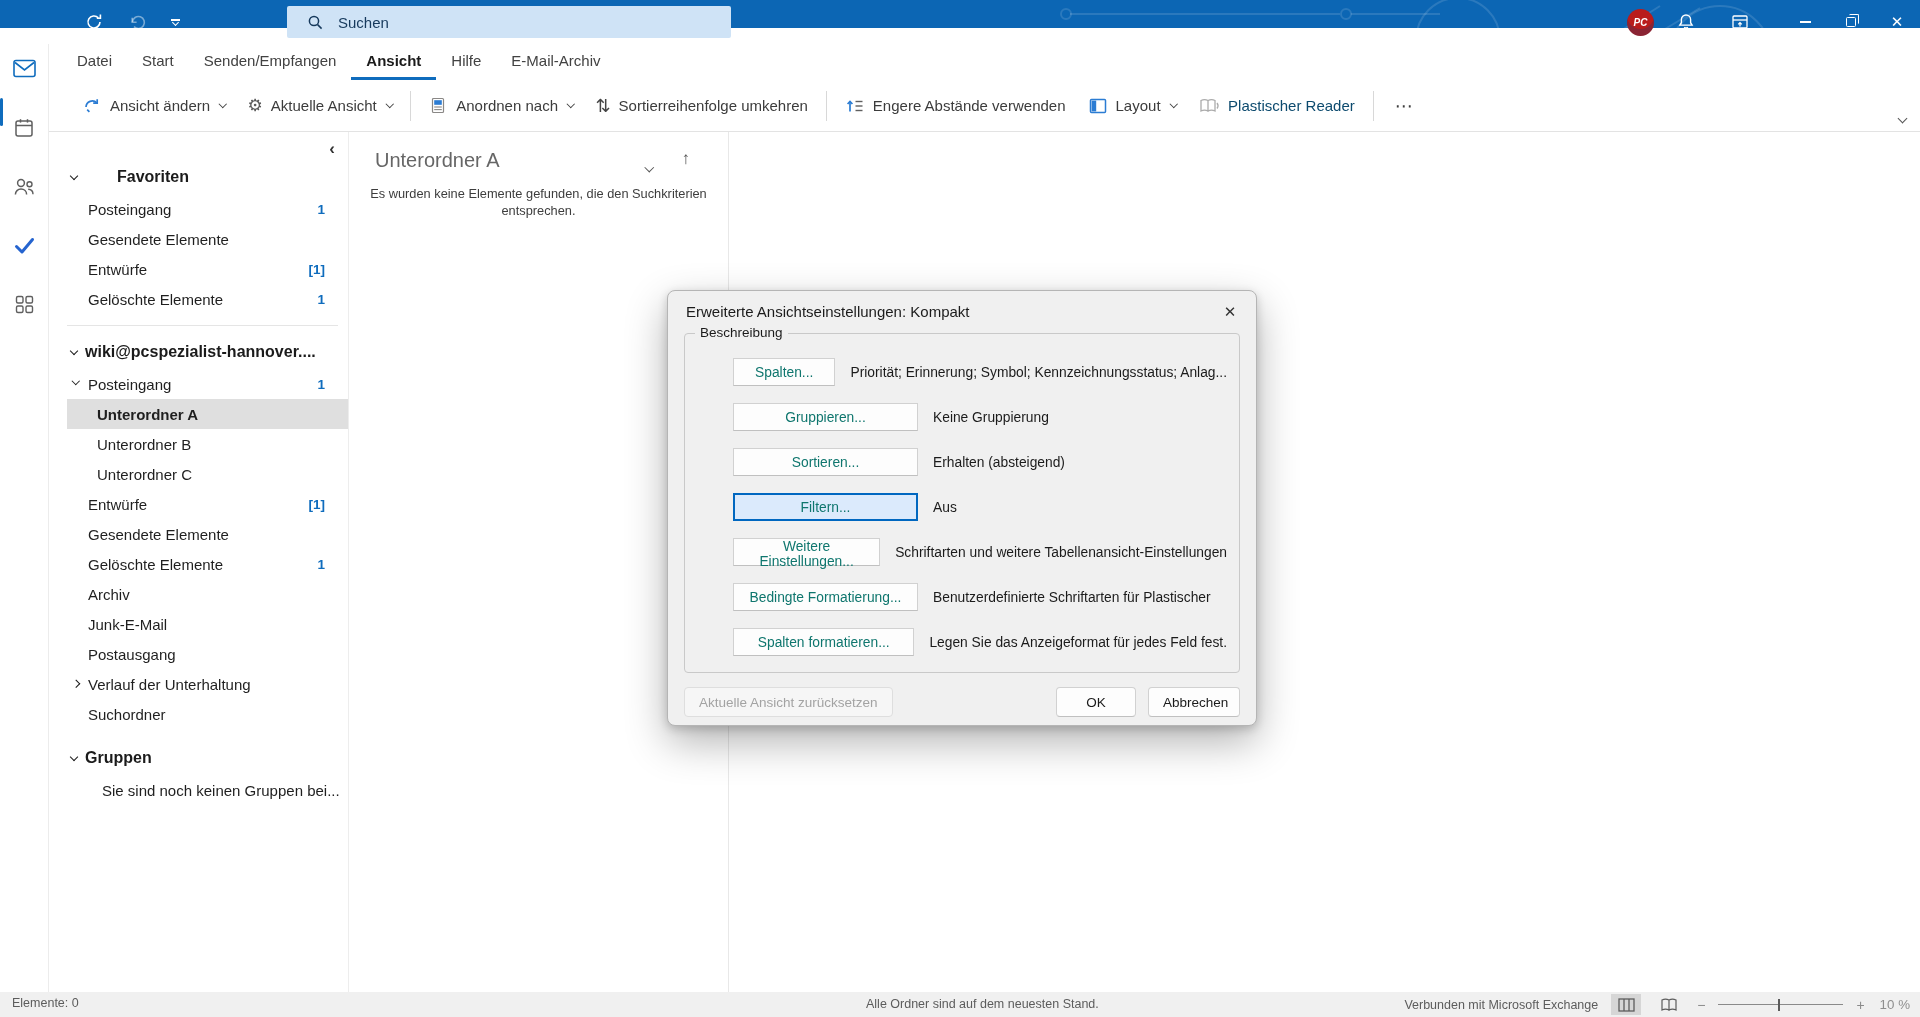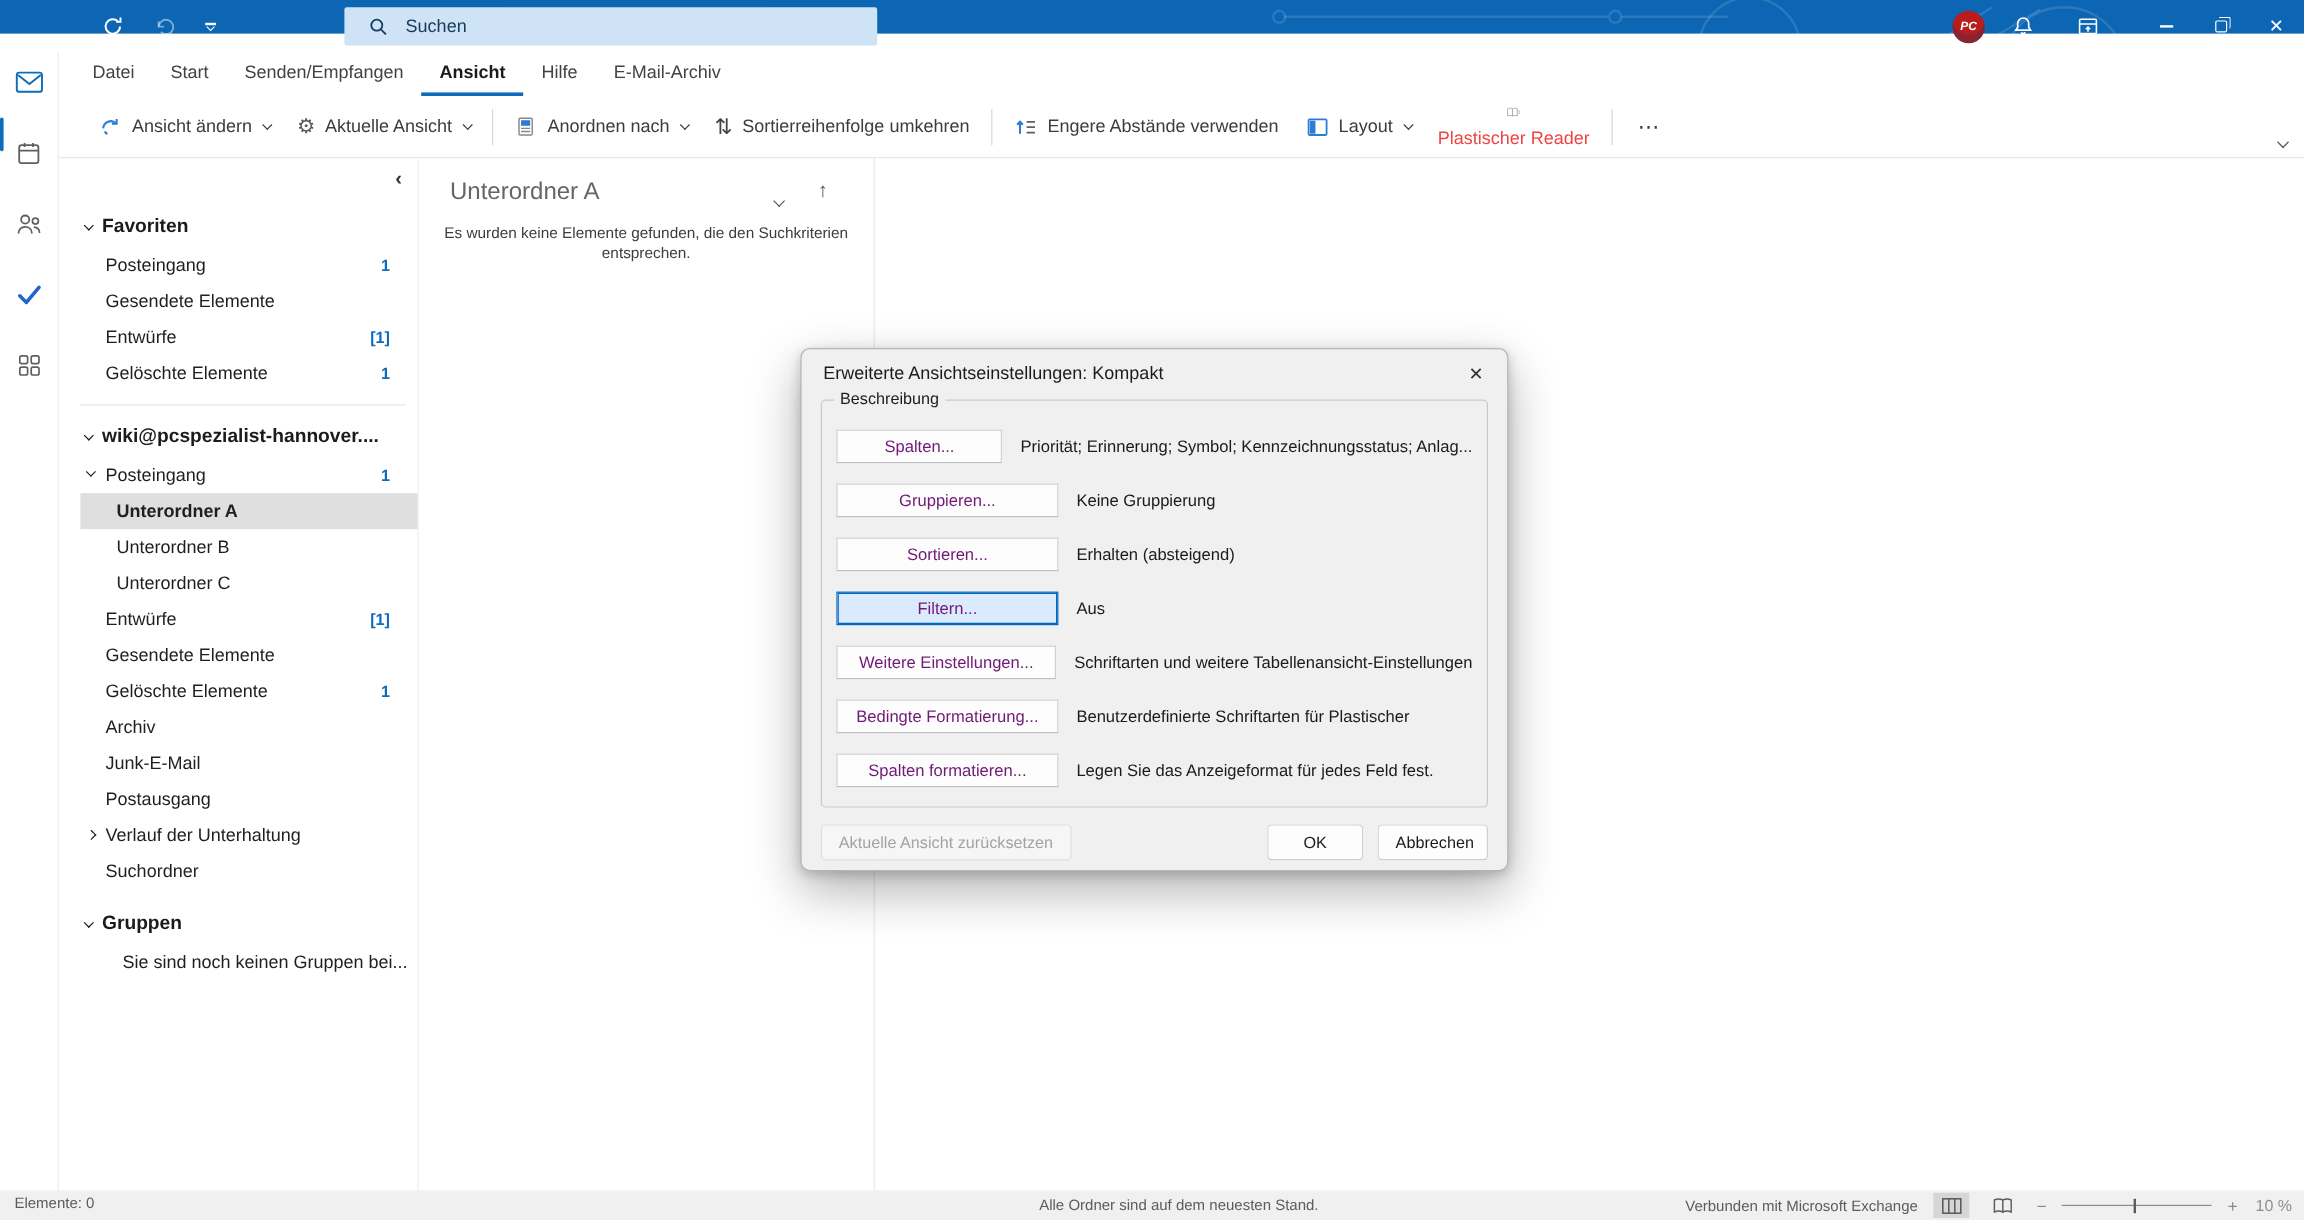--- a/index.html
+++ b/index.html
@@ -44,42 +44,42 @@
     display:flex; align-items:flex-end; padding-left:13px; gap:0; }
   .mtab { height:36px; padding:0 15px; font-size:15px; color:#424242; border-bottom:3px solid transparent; }
   .mtab.active { font-weight:bold; color:#1b1b1b; border-bottom-color:#0f6cbd; }
 
   
   .ribbon { position:absolute; left:49px; top:80px; right:0; height:52px; background:#fff;
     border-bottom:1px solid #e3e3e3; display:flex; align-items:center; padding-left:22px; }
   .rbtn { display:flex; align-items:center; gap:8px; height:36px; padding:0 11px;
     font-size:15px; color:#3c3c3c; border-radius:4px; }
   .rbtn .chv { width:5.5px; height:5.5px; border-width:1.4px; color:#3c3c3c; margin-left:2px; }
-  .rbtn.disabled { color:#ef4444;flex-direction:column; }
+  .rbtn.disabled { color:#0c4a6e; }
   .rdiv { width:1px; height:30px; background:#d8d8d8; margin:0 7px; }
   .glyph-ic { font-size:17px; line-height:1; color:#5a5a5a; }
   .sort-glyph { font-size:18px; color:#444; }
   .more-btn { font-size:18px; color:#3c3c3c; padding:0 14px; letter-spacing:2px; }
   .ribbon-collapse { position:absolute; right:14px; bottom:6px; color:#555; }
 
   
   .rail { position:absolute; left:0; top:44px; bottom:25px; width:49px; background:#fff;
     border-right:1px solid #ececec; display:flex; flex-direction:column; align-items:center;
     padding-top:12px; gap:34px; z-index:5; }
   .rail-ind { position:absolute; left:0; top:54px; width:3px; height:28px; background:#0f6cbd; border-radius:2px; }
   .railbtn { display:flex; align-items:center; justify-content:center; width:30px; height:25px; }
 
   
   .folderpane { position:absolute; left:49px; top:132px; width:300px; bottom:25px; background:#fff;
     border-right:1px solid #ededed; font-size:15px; color:#1f1f1f; }
   .collapse-btn { position:absolute; right:13px; top:8px; font-size:17px; font-weight:bold; color:#333; line-height:1; }
   .sec-header { display:flex; align-items:center; height:34px; padding-left:22px;
     font-size:16px; font-weight:bold; color:#1b1b1b; }
   .sec-header .chv { width:6px; height:6px; border-width:1.7px; margin-right:8px; color:#1b1b1b; }
-  .sec-header.first { margin-top:40px; }
+  .sec-header.first { margin-top:28px;gap:32px; }
   .f-item { position:relative; display:flex; align-items:center; height:30px; padding-left:39px; }
   .f-item .item-chev { position:absolute; left:24px; top:12px; width:5.5px; height:5.5px; border-width:1.6px; color:#1b1b1b; }
   .f-item .badge { position:absolute; right:23px; font-size:13.5px; font-weight:bold; color:#0f6cbd; }
   .f-item.sub { padding-left:48px; }
   .f-item.selected { background:#dfdfdf; margin-left:18px; padding-left:30px; font-weight:bold; }
   .fdivider { height:1px; background:#e5e5e5; margin:11px 10px 9px 18px; }
   .sec-gap { height:12px; }
   .f-item.groups-item { padding-left:53px; }
 
   
@@ -101,21 +101,21 @@
     font-size:15px; color:#1b1b1b; }
   .dlg-close { position:absolute; right:14px; top:9px; width:24px; height:24px;
     display:flex; align-items:center; justify-content:center; font-size:15px; color:#333; }
   .dlg-body { padding:2px 16px 0; }
   .groupbox { position:relative; border:1px solid #c9c9c9; border-radius:4px; padding:24px 12px 16px; }
   .gb-label { position:absolute; top:-9px; left:10px; background:#f0f0f0; padding:0 5px;
     font-size:13.5px; color:#1b1b1b; }
   .dlg-row { display:flex; align-items:center; height:28px; margin-bottom:17px; }
   .dlg-row:last-child { margin-bottom:0; }
   .dlg-btn { width:185px; height:28px; background:#fdfdfd; border:1px solid #d1d1d1;
-    border-bottom-color:#c0c0c0; border-radius:0; font-size:13.8px; color:#701a75; }
+    border-bottom-color:#c0c0c0; border-radius:0; font-size:13.8px; color:#0f766e;margin-left:36px; }
   .dlg-btn.focused { background:#dbeafc; border:1px solid #0067c0; box-shadow:inset 0 0 0 1px #0067c0; }
   .dlg-desc { margin-left:15px; font-size:13.8px; color:#1b1b1b; white-space:nowrap; }
   .dlg-footer { display:flex; align-items:center; margin:14px 0 0; }
   .dlg-btn2 { height:30px; background:#fdfdfd; border:1px solid #d1d1d1; border-bottom-color:#c0c0c0;
     border-radius:4px; font-size:13.5px; color:#1b1b1b; padding:0 14px; }
   .dlg-btn2:disabled { background:#f6f6f6; border-color:#dedede; color:#a3a3a3; }
   .foot-right { margin-left:auto; display:flex; gap:12px; }
   .okbtn { width:80px; } .cancelbtn { width:92px; }
 
   

